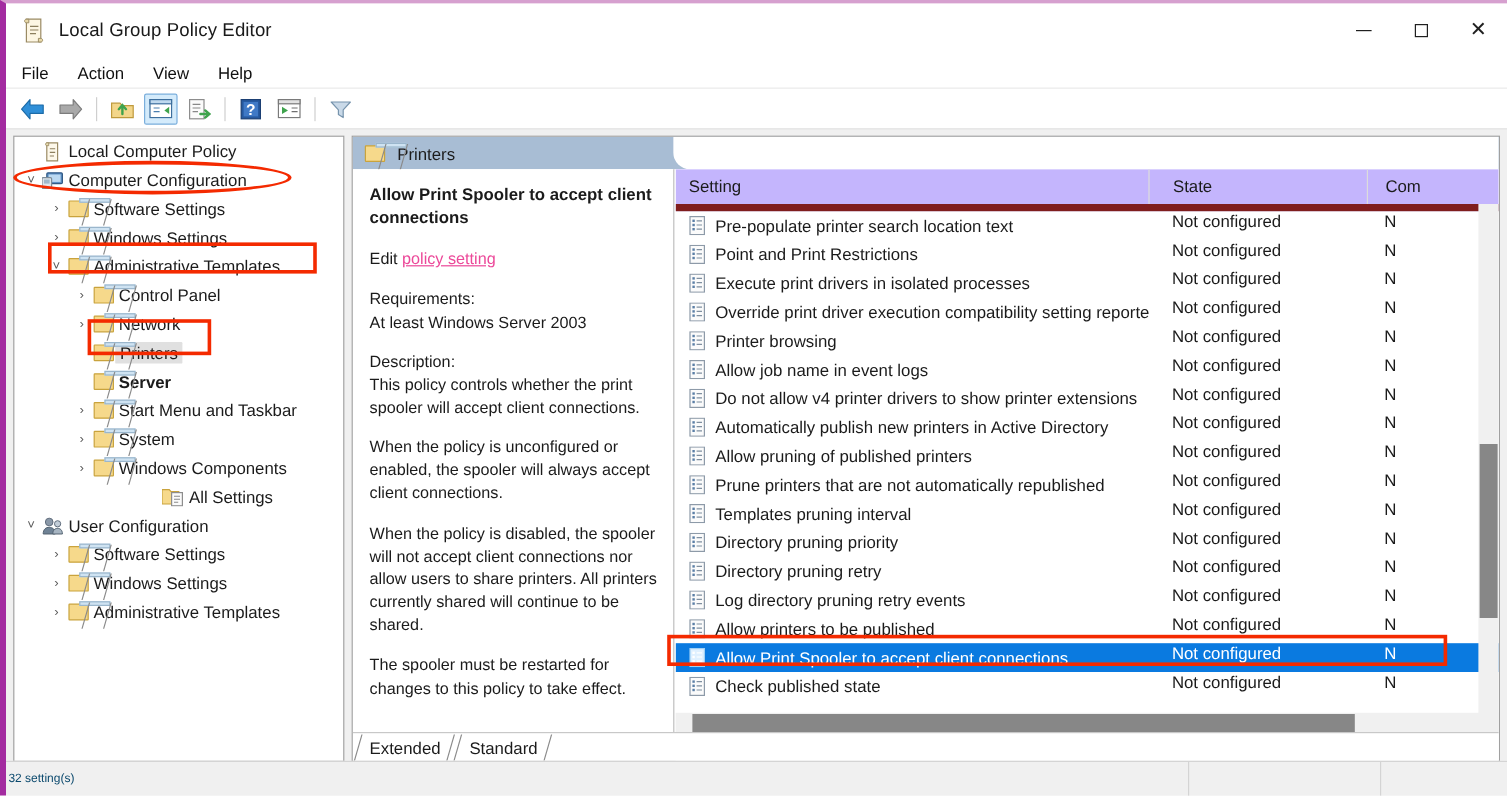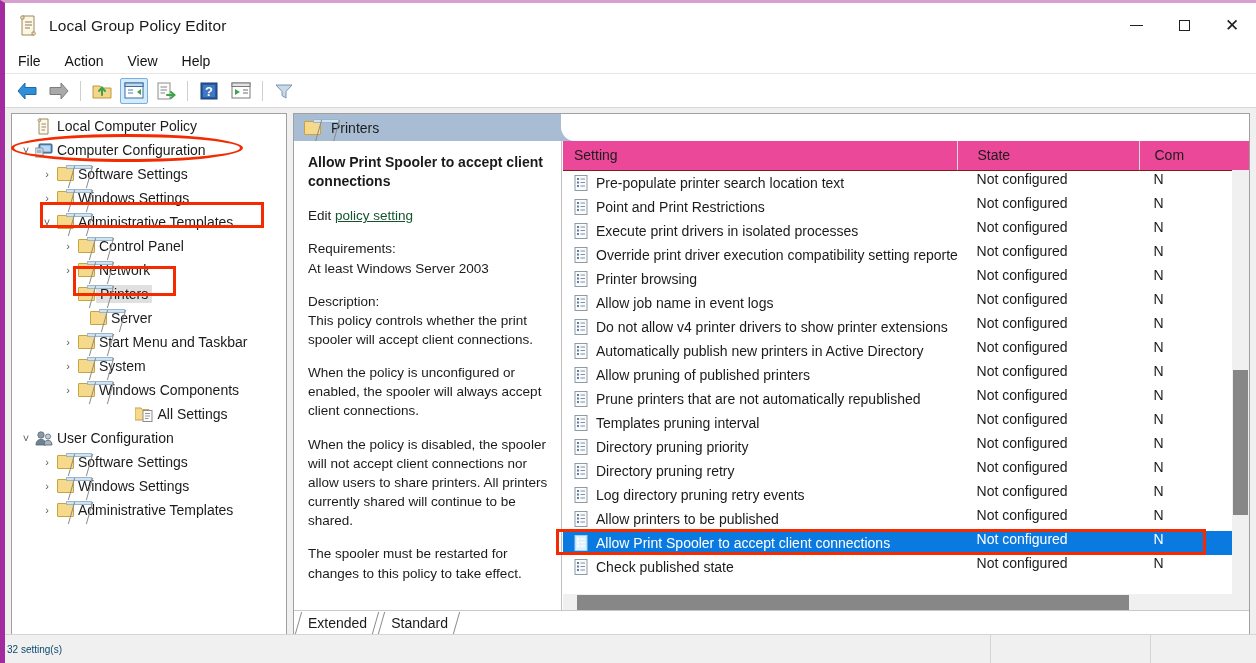--- a/index.html
+++ b/index.html
@@ -188,37 +188,37 @@
     line-height: 1.42;
     overflow: hidden;
   }
   .detail .d-title {
     font-weight: bold; font-size: 14px;
     line-height: 1.33;
     margin-bottom: 16px;
   }
   .detail p { margin: 0 0 14px 0; }
   .detail .d-link {
-    color: #14532d; text-decoration: underline;
+    color: #ec4899; text-decoration: underline;
   }
   .detail .tight { margin-bottom: 14px; }
   .detail .tight span { display: block; }
 
   
   .listwrap {
     position: absolute; left: 269px; top: 0;
     width: 686px; height: 493px;
     background: #ffffff;
     overflow: hidden;
   }
   .list-head {
     height: 29px;
     display: flex; align-items: center;
-    border-bottom: 1px solid #7f1d1d;
-    background: #ec4899;
+    border-bottom: 6px solid #7f1d1d;
+    background: #c4b5fd;
     justify-content: center;
   }
   .lh {
     font-size: 14px; color: #1b1b1b;
     height: 29px; line-height: 29px;
     box-sizing: border-box;
     position: relative;
   }
   .lh.setting { width: 437px; padding-left: 11px; }
   .lh.state  { width: 200px; padding-left: 19px; border-left: 1px solid #dcdcdc; }
@@ -496,21 +496,21 @@
           <div class="tree-row selected" style="padding-left: 48px;">
             <div class="chev"></div>
             <div class="tr-ico">
               <div class="folder">
                 <div class="back"></div>
                 <div class="tab"></div>
               </div>
             </div>
             <div class="tr-label">Printers</div>
           </div>
-          <div class="tree-row" style="padding-left: 60px;">
+          <div class="tree-row" style="padding-left: 48px; font-weight: bold;">
             <div class="chev"></div>
             <div class="tr-ico">
               <div class="folder">
                 <div class="back"></div>
                 <div class="tab"></div>
               </div>
             </div>
             <div class="tr-label">Server</div>
           </div>
           <div class="tree-row" style="padding-left: 48px;">

